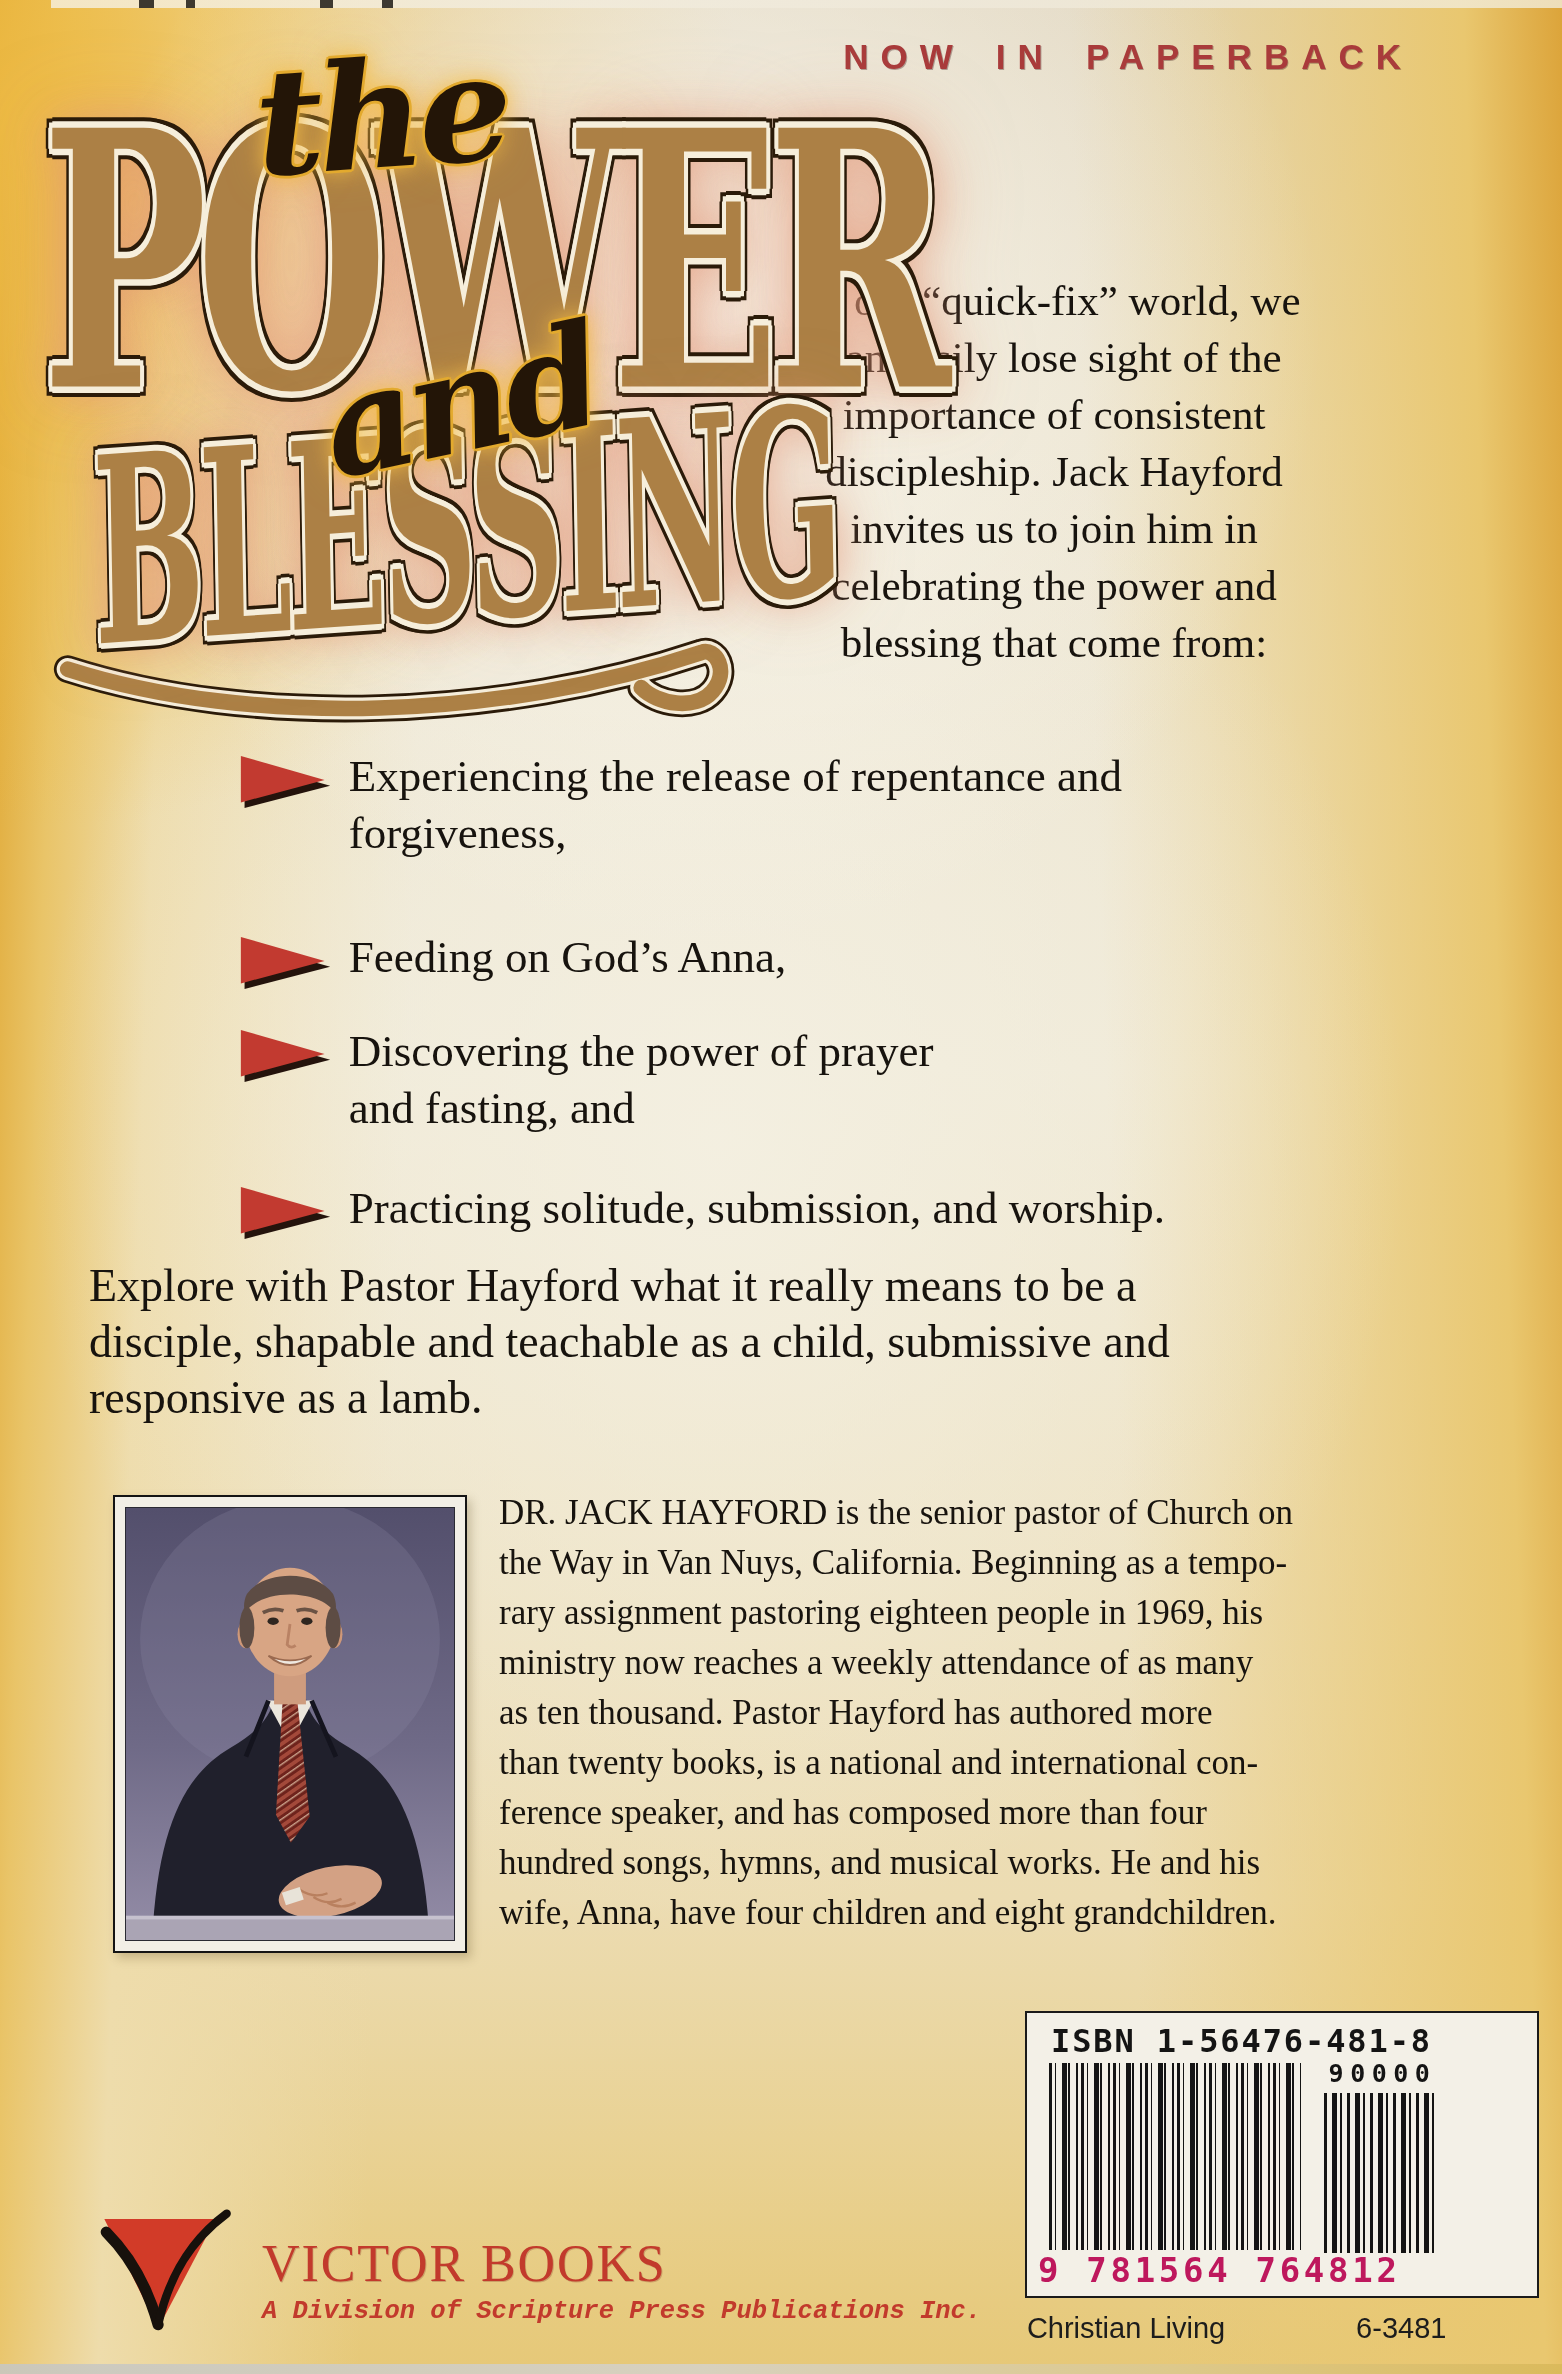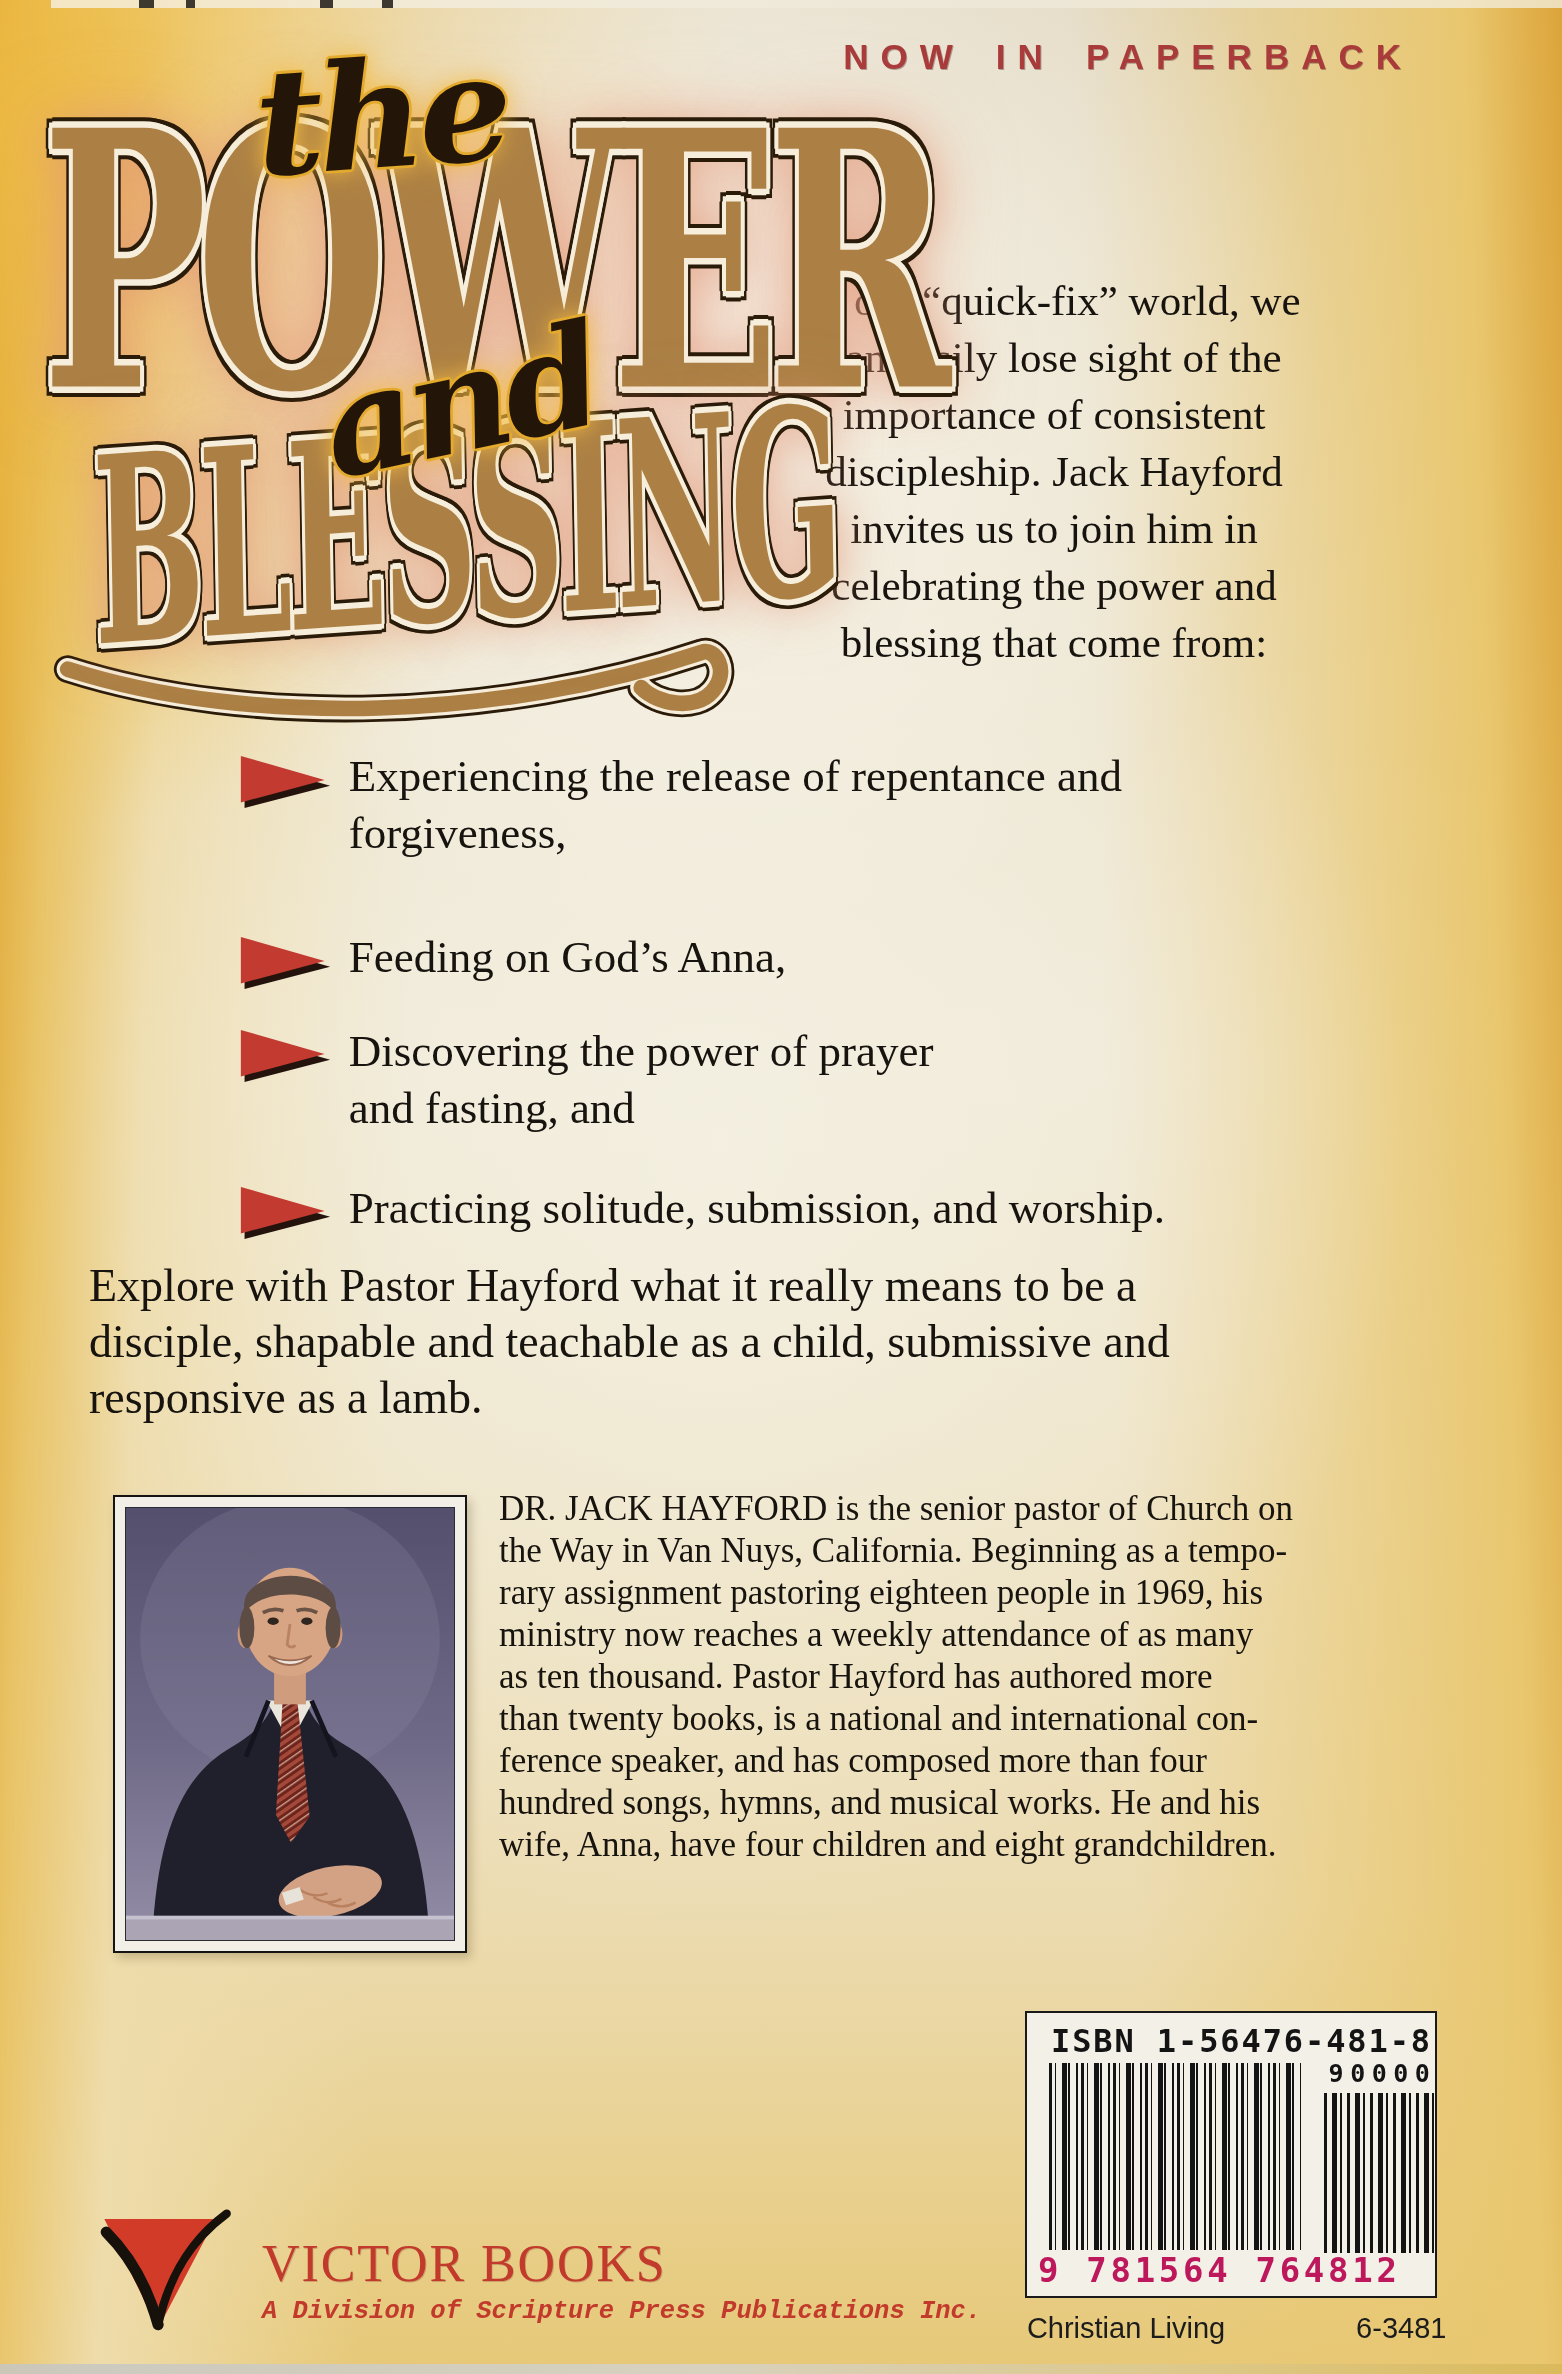--- a/index.html
+++ b/index.html
@@ -74,32 +74,32 @@
   
   .explore { left:89px; top:1258px; width:1336px;
     font-size:46px; line-height:56px; color:#17130e; white-space:pre-line; }
 
   
   .photo-frame { left:113px; top:1495px; width:354px; height:458px;
     background:#f2efe6; border:2.8px solid #141414; padding:11px;
     box-shadow:3.7px 4.6px 9.3px rgba(80,60,20,0.25); }
   .photo-frame svg { display:block; width:100%; height:100%; outline:0.9px solid #2a2a33; }
   .bio { left:499px; top:1488px; width:895px;
-    font-size:35px; line-height:42px; color:#17130e; white-space:pre-line; }
+    font-size:35px; line-height:50px; color:#17130e; white-space:pre-line; }
 
   
   .publisher { left:93px; top:2208px; display:flex; align-items:flex-start; }
   .pub-text { margin-left:11px; padding-top:26px; }
   .pub-name { font-family:"Liberation Serif", serif; font-size:52px; letter-spacing:1.9px;
     color:#c23a2c; white-space:nowrap; text-shadow:0.9px 0.9px 0 rgba(120,30,20,0.25); }
   .pub-division { margin-top:3.7px; font-family:Liberation Mono, monospace; font-style:italic; font-weight:bold;
     font-size:25.5px; color:#c23a2c; white-space:nowrap; }
 
   
-  .barcode-box { left:1025px; top:2011px; width:412px; height:287px;
+  .barcode-box { left:1025px; top:2011px; width:514px; height:287px;
     background:#f3f0e7; border:2.8px solid #1a1a1a; }
   .isbn { position:absolute; left:24px; top:9.3px; width:378px;
     font-family:"DejaVu Sans Mono", monospace; font-weight:bold; font-size:32px;
     letter-spacing:1.9px; color:#141414; white-space:nowrap; }
   .bars-main { position:absolute; left:22px; top:50px; width:252px; height:187px;
     background:repeating-linear-gradient(90deg,
       #141414 0 2.8px, transparent 2.8px 5.6px,
       #141414 5.6px 7.4px, transparent 7.4px 13px,
       #141414 13px 17.6px, transparent 17.6px 19.5px,
       #141414 19.5px 21.3px, transparent 21.3px 27px,

